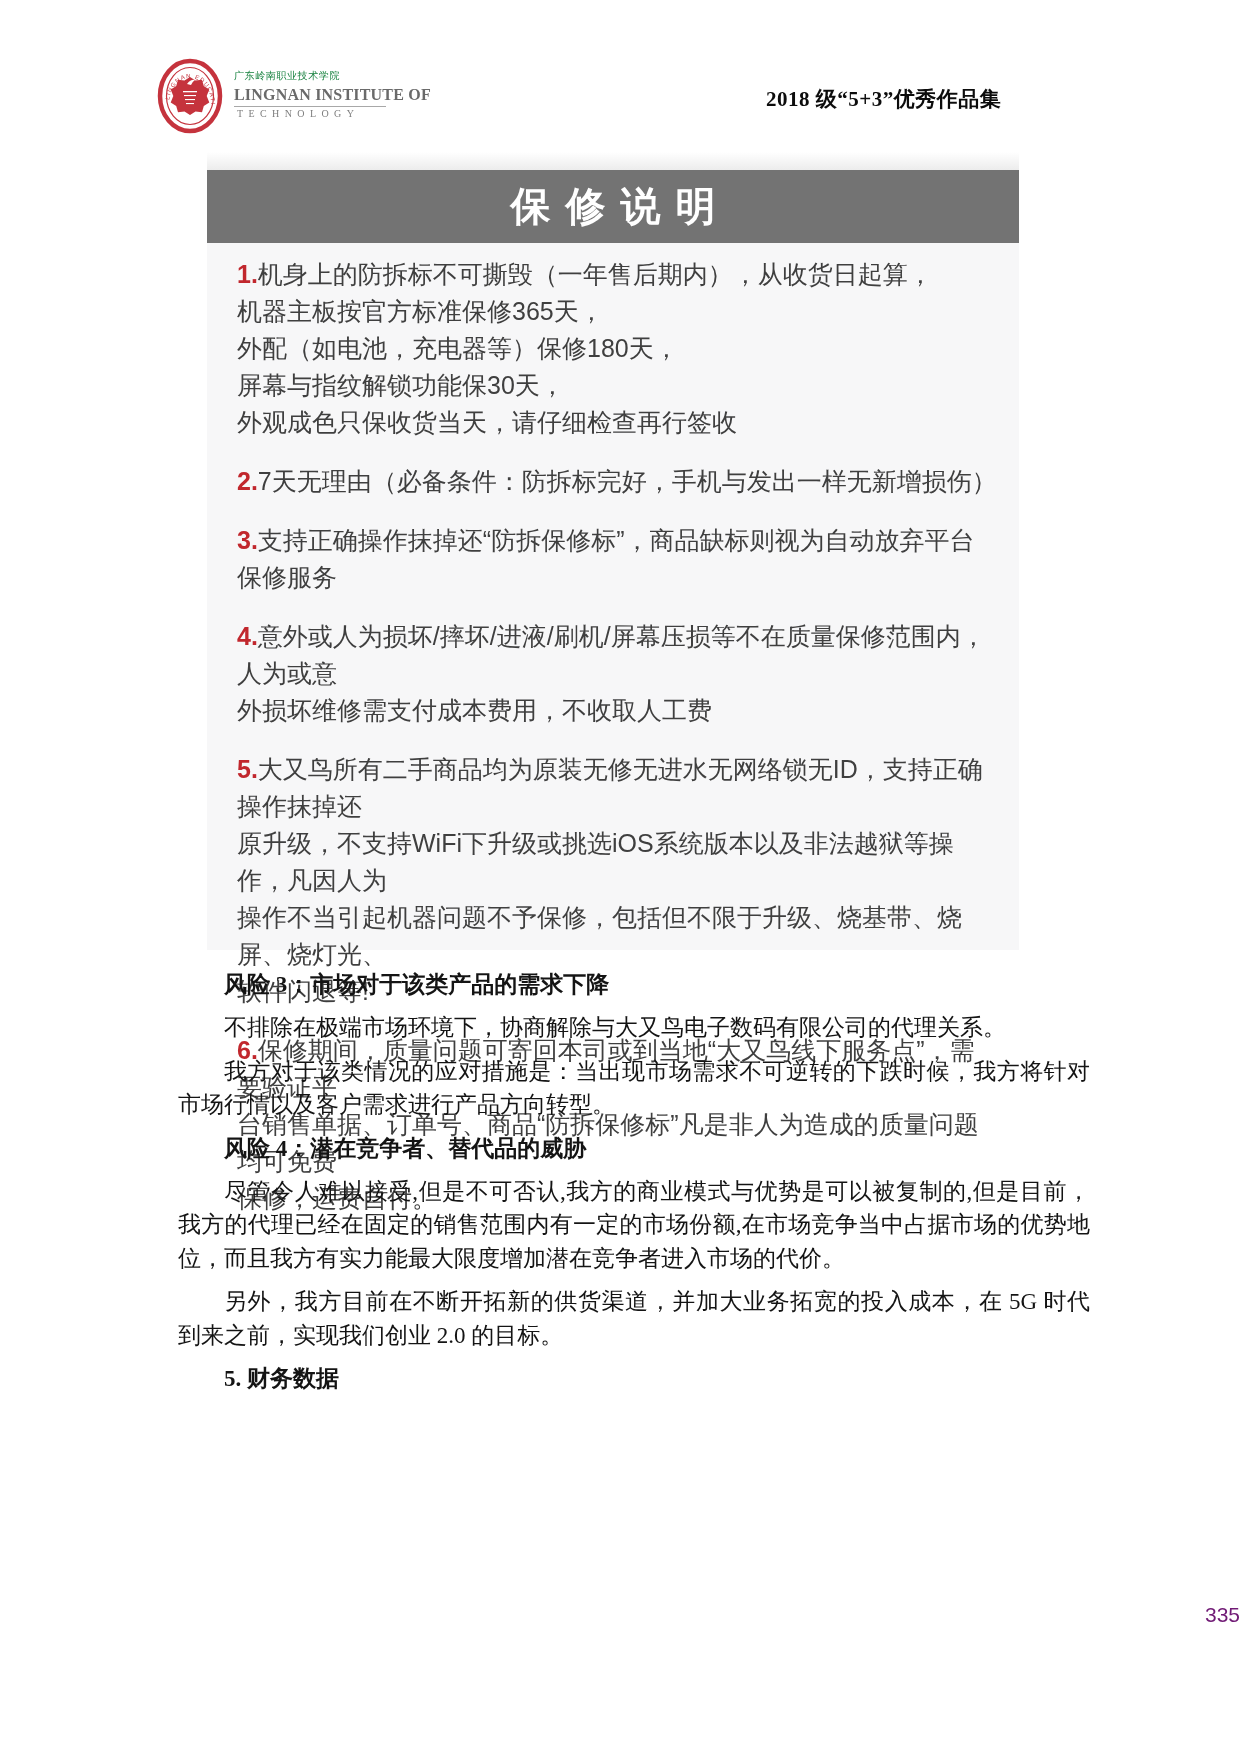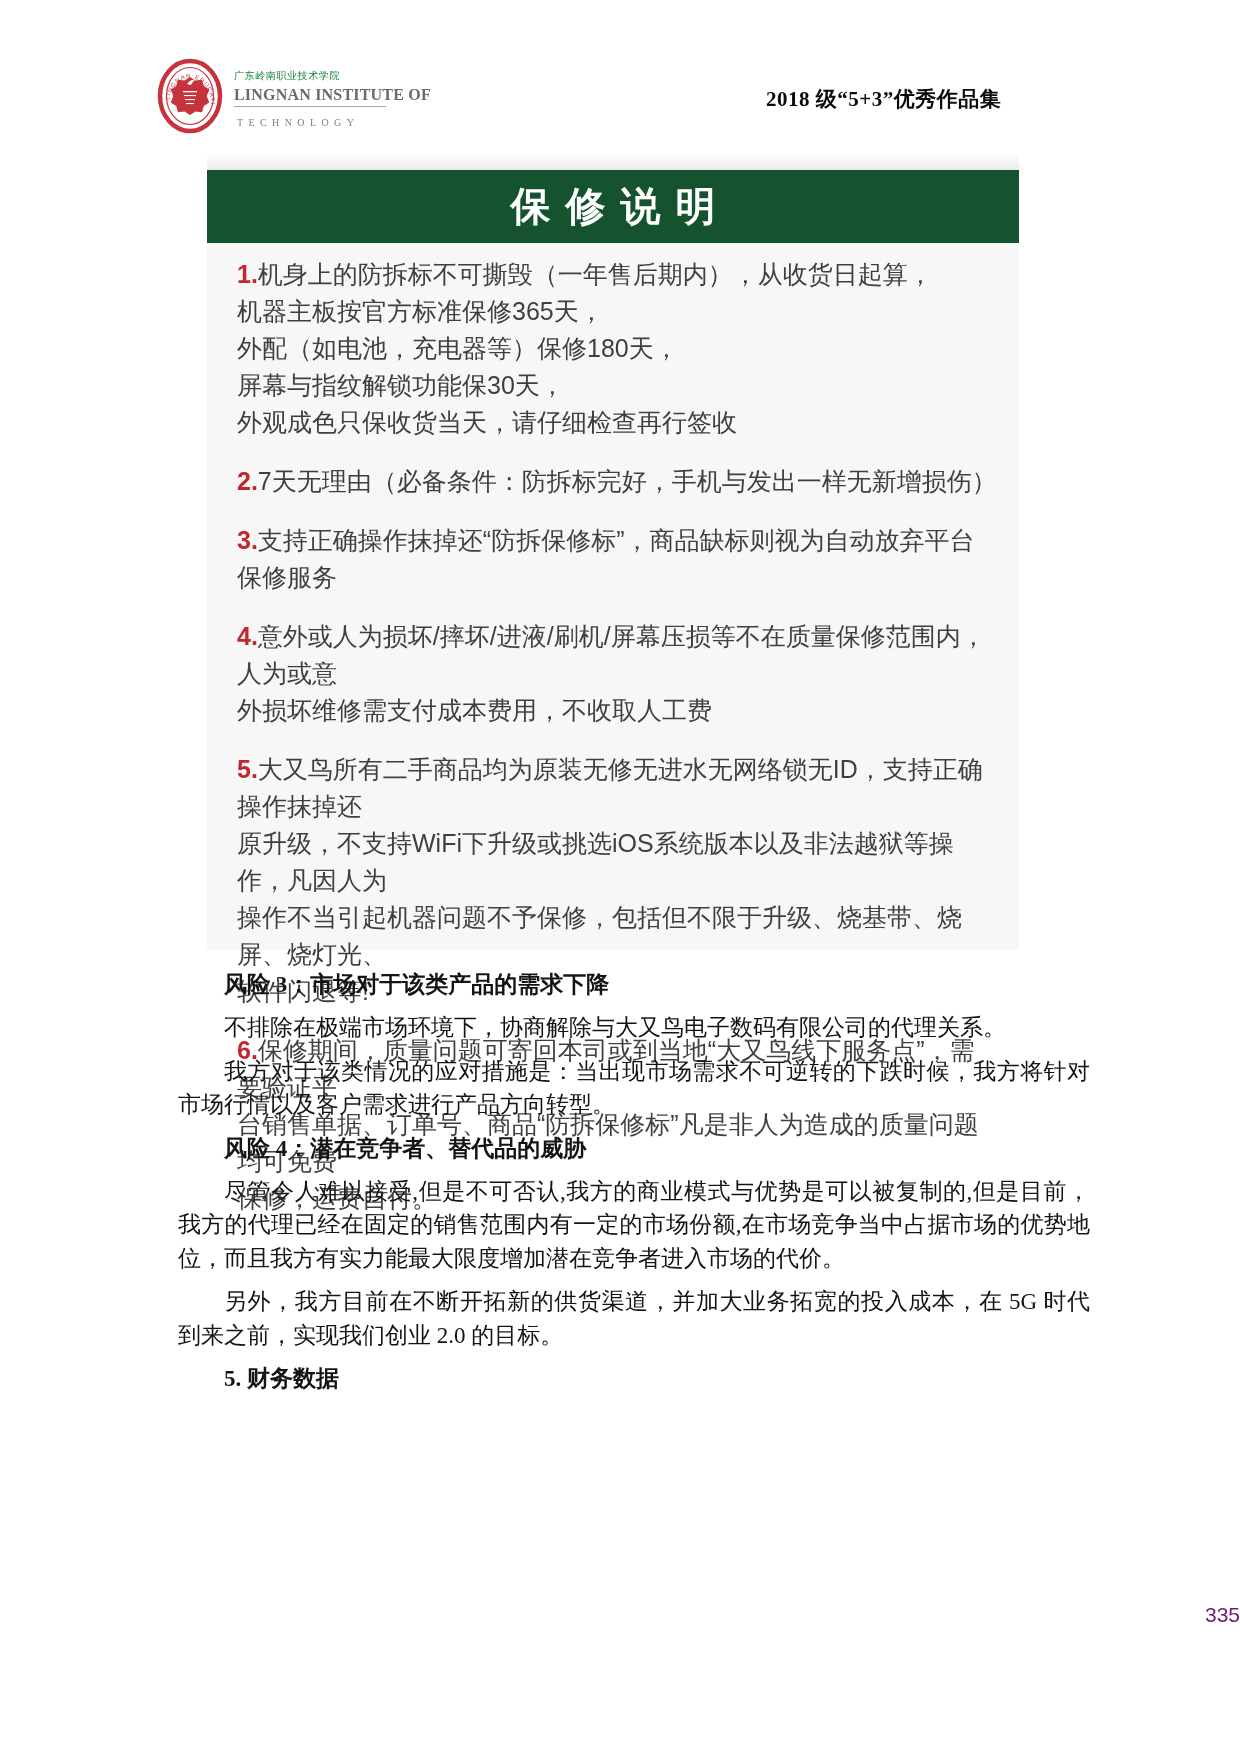--- a/index.html
+++ b/index.html
@@ -24,38 +24,38 @@
   }
   .logo-en1{
     font-family:"Liberation Serif", serif;font-weight:bold;
     font-size:16px;color:#6a6a6a;letter-spacing:0.2px;
     margin-top:3px;white-space:nowrap;
   }
   .logo-rule{border-top:1px solid #a8a8a8;margin-top:2px;width:152px;}
   .logo-en2{
     font-family:"Liberation Serif", serif;
     font-size:10px;color:#7e7e7e;letter-spacing:5.4px;
-    margin-top:10px;padding-left:3px;white-space:nowrap;
+    margin-top:1px;padding-left:3px;white-space:nowrap;
   }
   .header-title{
     position:absolute;left:766px;top:85px;
     font-family:"Liberation Serif", serif;
     font-weight:bold;font-size:21px;color:#0c0c0c;
     letter-spacing:0.5px;white-space:nowrap;
   }
 
   
   .warranty{
     position:absolute;left:207px;top:152px;
     width:812px;height:798px;
     background:#f7f7f8;
   }
   .w-topstrip{height:18px;background:linear-gradient(#ffffff,#ececec);}
   .banner{
-    height:73px;background:#14532d;
+    height:73px;background:#737373;
     display:flex;align-items:center;justify-content:center;
   }
   .banner-text{
     color:#ffffff;font-size:40px;font-weight:bold;
     letter-spacing:15px;padding-left:15px;
     white-space:nowrap;
   }
   .w-items{
     padding:13px 20px 0 30px;
     font-size:25px;line-height:37px;color:#3f3f3f;

